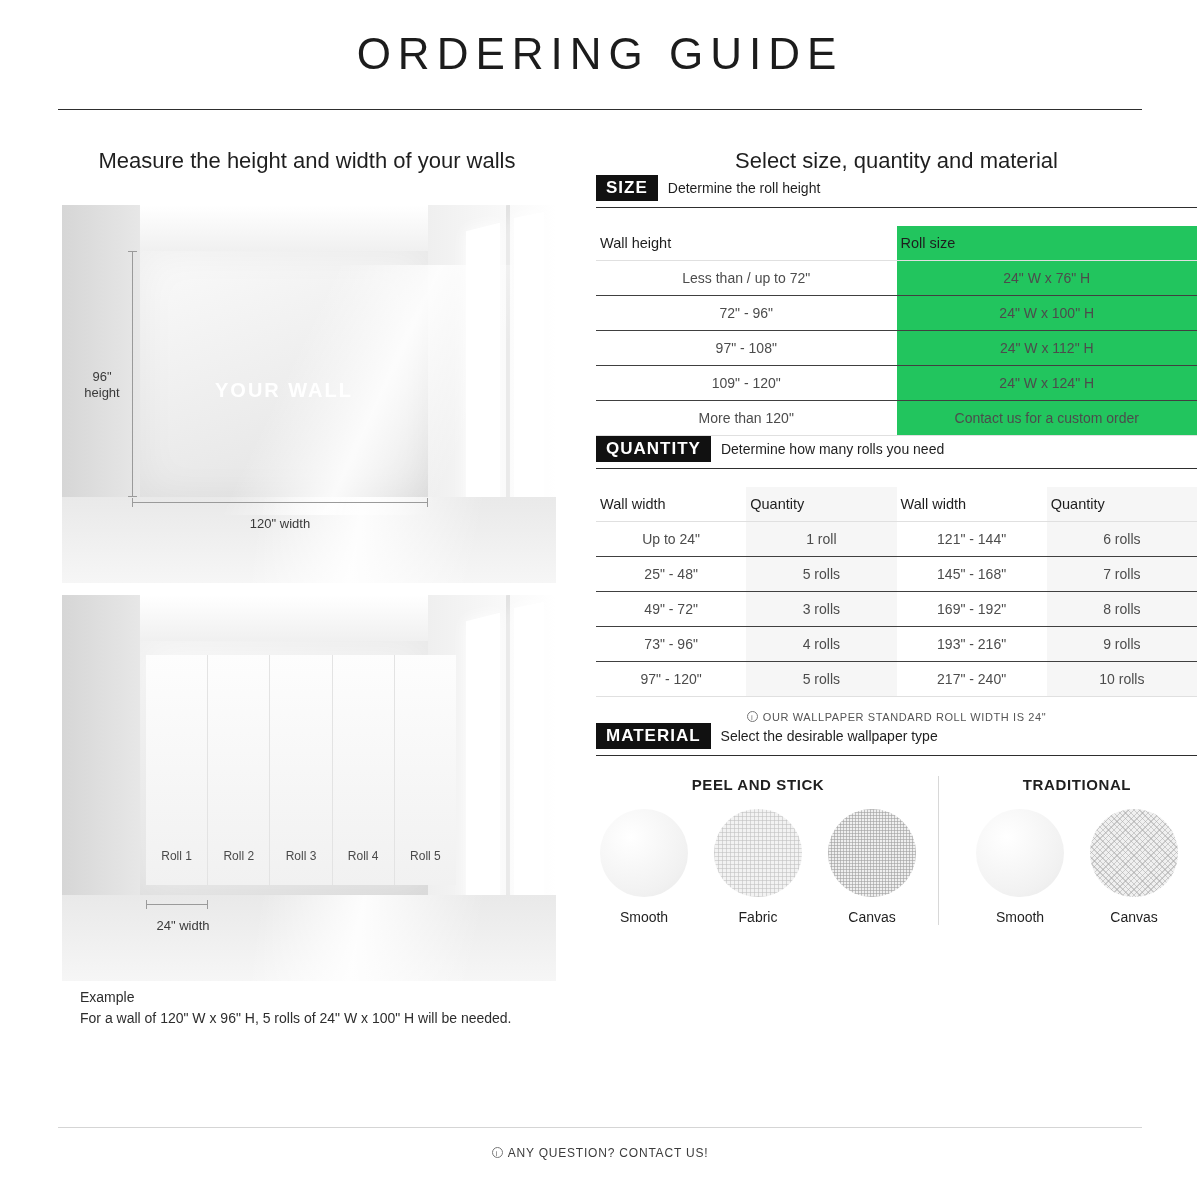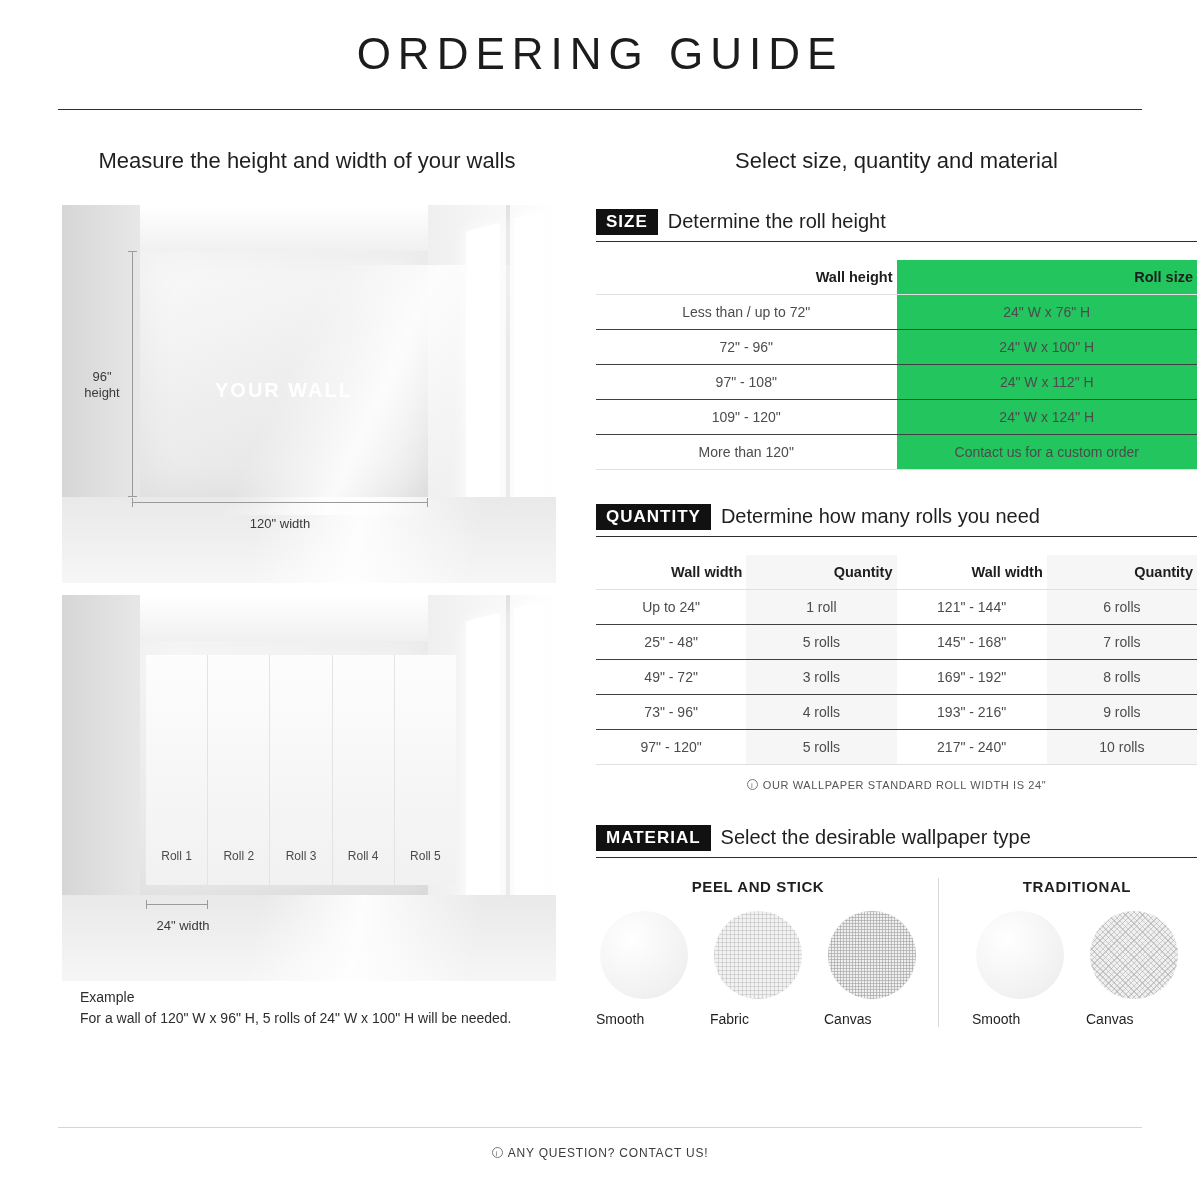--- a/index.html
+++ b/index.html
@@ -191,52 +191,52 @@
 
   .example {
     margin: 6px 0 0 22px;
     font-size: 14px;
     line-height: 1.5;
     color: #2d2d2d;
   }
   .example .ex-title { display: block; }
 
   
-  .section { margin-top: 34px; }
+  .section { }
   .section-head {
     display: flex;
     align-items: center;
     border-bottom: 1px solid #2e2e2e;
     padding-bottom: 6px;
   }
   .tag {
     background: #111111;
     color: #ffffff;
     font-size: 17px;
     font-weight: 700;
     letter-spacing: 1px;
     padding: 4px 10px 5px 10px;
     line-height: 1;
   }
   .section-title {
-    font-size: 20px;
+    font-size: 14px;
     margin-left: 10px;
     color: #1f1f1f;
     font-weight: 400;
   }
 
   table { border-collapse: collapse; width: 100%; }
   .tbl { margin-top: 18px; font-size: 14px; }
   .tbl th {
-    font-weight: 700;
+    font-weight: 400;
     font-size: 14.5px;
     color: #1e1e1e;
     padding: 9px 4px;
     border-bottom: 1px solid #e0e0e0;
-    text-align: right;
+    text-align: left;
   }
   .tbl td {
     text-align: center;
     padding: 9px 4px;
     color: #4c4c4c;
     border-bottom: 1px solid #404040;
     font-size: 14px;
   }
   .shade { background: #22c55e; }
   .tbl tr:last-child td { border-bottom: 1px solid #e0e0e0; }
@@ -270,21 +270,21 @@
   .mat-divider { width: 1px; background: #d8d8d8; margin: 0 18px; }
   .mat-group-title {
     text-align: center;
     font-size: 15px;
     font-weight: 700;
     letter-spacing: 0.6px;
     color: #1f1f1f;
     margin-bottom: 16px;
   }
   .swatches { display: flex; justify-content: center; gap: 18px; }
-  .swatch-item { width: 96px; text-align: left; }
+  .swatch-item { width: 96px; text-align: center; }
   .swatch {
     width: 88px; height: 88px; border-radius: 50%;
     margin: 0 auto 12px auto;
     background: #f3f3f3;
   }
   .sw-smooth {
     background:
       radial-gradient(circle at 35% 32%, #ffffff 0%, #f1f1f1 70%, #e7e7e7 100%);
   }
   .sw-fabric {

